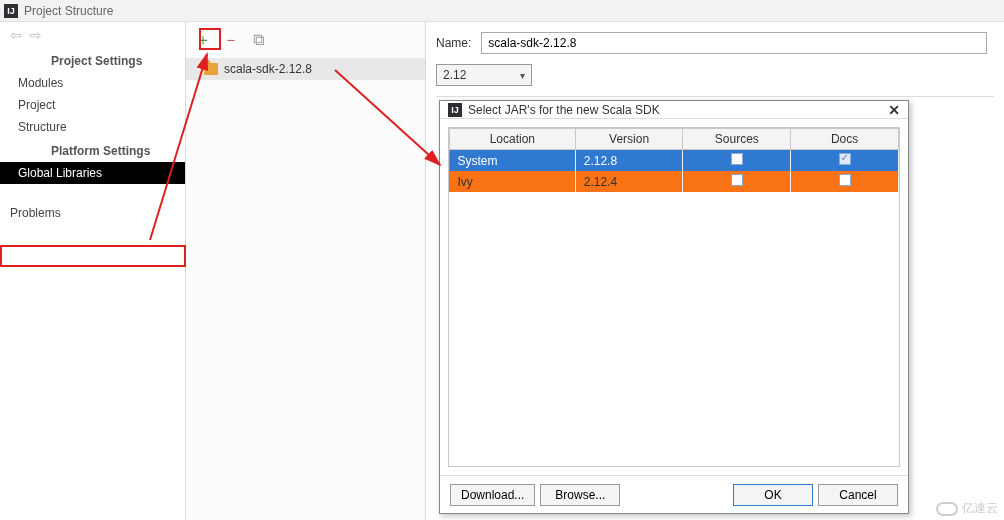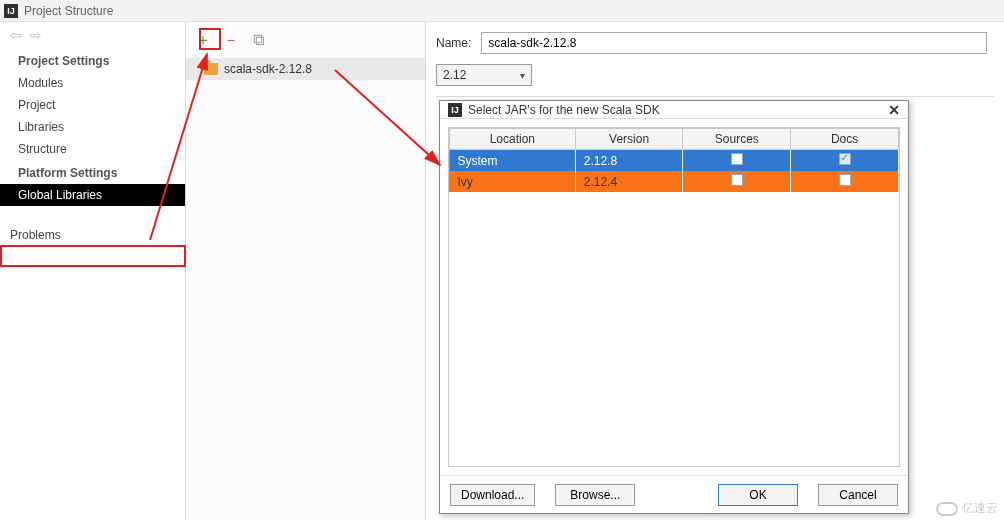--- a/index.html
+++ b/index.html
@@ -4,21 +4,21 @@
 <style>
   * { box-sizing: border-box; font-family: "Segoe UI", Tahoma, sans-serif; font-size: 12px; }
   body { margin: 0; width: 1004px; height: 520px; background: #fff; position: relative; overflow: hidden; color: #333; }
   .titlebar { height: 22px; background: #f2f2f2; display: flex; align-items: center; padding: 0 4px; border-bottom: 1px solid #e0e0e0; }
   .ij-icon { width: 14px; height: 14px; background: #2d2f33; display: inline-flex; align-items: center; justify-content: center; color: #fff; font-size: 9px; font-weight: bold; margin-right: 6px; }
   .title-text { color: #666; }
   .main { display: flex; height: calc(100% - 22px); }
   .sidebar { width: 186px; border-right: 1px solid #d9d9d9; background: #fff; }
   .nav-btns { height: 26px; display: flex; align-items: center; gap: 8px; padding: 0 10px; }
   .nav-btns span { color: #bbb; font-size: 14px; }
-  .section-head { font-weight: bold; padding: 6px 10px 4px 18px; color: #555; }
+  .section-head { font-weight: bold; padding: 6px 10px 4px 25px; color: #555; margin-left: 26px; }
   .item { padding: 4px 10px 4px 18px; color: #444; cursor: default; }
   .item.selected { background: #000000; color: #fff; }
 
   .midcol { width: 240px; border-right: 1px solid #d9d9d9; background: #fcfcfc; position: relative; }
   .toolbar { height: 36px; display: flex; align-items: center; gap: 10px; padding: 0 8px; }
   .tool { width: 18px; height: 18px; display: inline-flex; align-items: center; justify-content: center; font-size: 16px; }
   .tool.plus { color: #4b9b3d; }
   .tool.minus { color: #b85450; }
   .tool.copy { color: #999; }
   .red-box { position: absolute; border: 2px solid #e02020; pointer-events: none; }
@@ -39,21 +39,21 @@
   .dlg-title .close { margin-left: auto; font-size: 14px; font-weight: bold; color: #333; cursor: default; }
   .dlg-body { flex:1; padding: 8px; }
   table { width: 100%; border-collapse: collapse; background:#f97316; }
   thead th { border: 1px solid #c8c8c8; background: #f4f4f4; font-weight: normal; padding: 3px 6px; text-align: center; }
   tbody td { border-right: 1px solid #eee; padding: 3px 8px; height: 20px; }
   tbody tr.sel td { background: #2f79d0; color: #fff; }
   .cb { display: inline-block; width: 12px; height: 12px; border: 1px solid #8aa9d6; background: #fff; }
   .cb.on { background: #dfe9f6; position: relative; }
   .cb.on::after { content:"✓"; position:absolute; font-size:10px; left:1px; top:-2px; color:#5b7bab;}
   .table-wrap { border: 1px solid #c8c8c8; height: 340px; overflow: hidden; }
-  .dlg-footer { height: 38px; display: flex; align-items: center; gap: 20px; padding: 16px 10px; border-top: 1px solid #e0e0e0; }
+  .dlg-footer { height: 38px; display: flex; align-items: center; gap: 5px; padding: 16px 10px; border-top: 1px solid #e0e0e0; }
   .dlg-footer .sp { flex:1; }
   button.win { height: 22px; min-width: 80px; background: #f4f4f4; border: 1px solid #999; padding: 0 10px; }
   button.win.primary { border: 1px solid #2f79d0; }
 
   
   .arrow { position: absolute; pointer-events: none; }
   .watermark { position:absolute; right:6px; bottom:3px; color:#ccc; font-size:11px; display:flex; align-items:center; gap:4px;}
   .watermark .cloud { width:22px; height:14px; border:2px solid #ccc; border-radius:8px; position:relative;}
 </style>
 </head>
@@ -67,21 +67,20 @@
 <div class="main">
 
   <div class="sidebar">
     <div class="nav-btns">
       <span>⇦</span>
       <span>⇨</span>
     </div>
     <div class="section-head">Project Settings</div>
     <div class="item">Modules</div>
     <div class="item">Project</div>
-    <div class="item">Libraries</div>
     <div class="item">Structure</div>
 
     <div class="section-head">Platform Settings</div>
     <div class="item selected">Global Libraries</div>
 
     <div style="height:18px"></div>
     <div class="item" style="padding-left:10px">Problems</div>
   </div>
 
   <div class="midcol">

